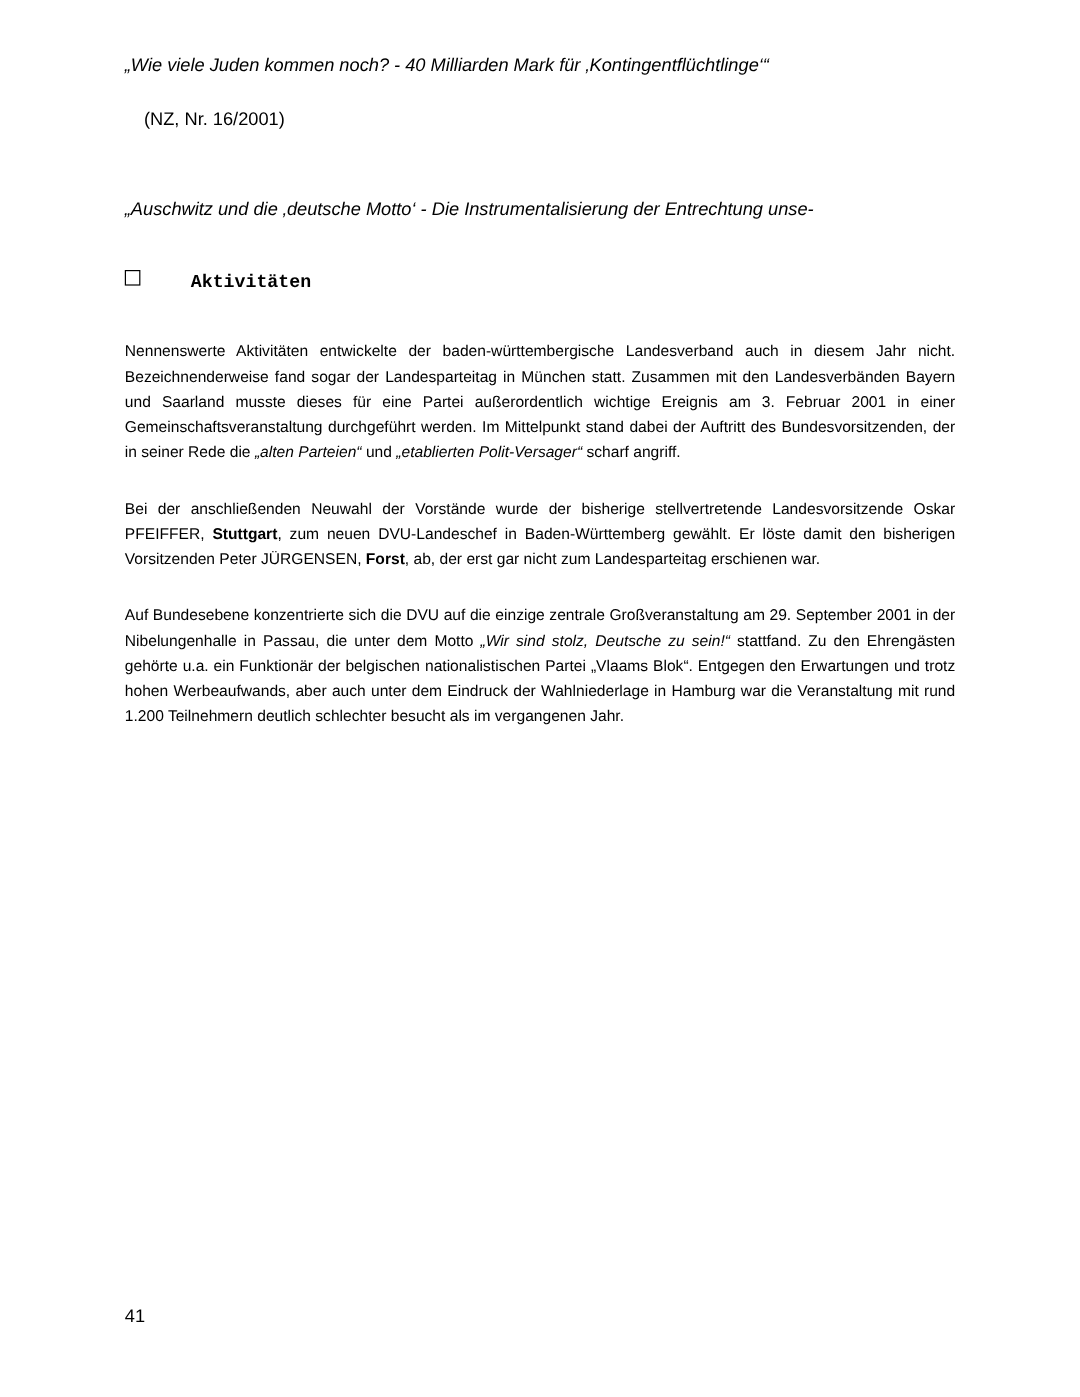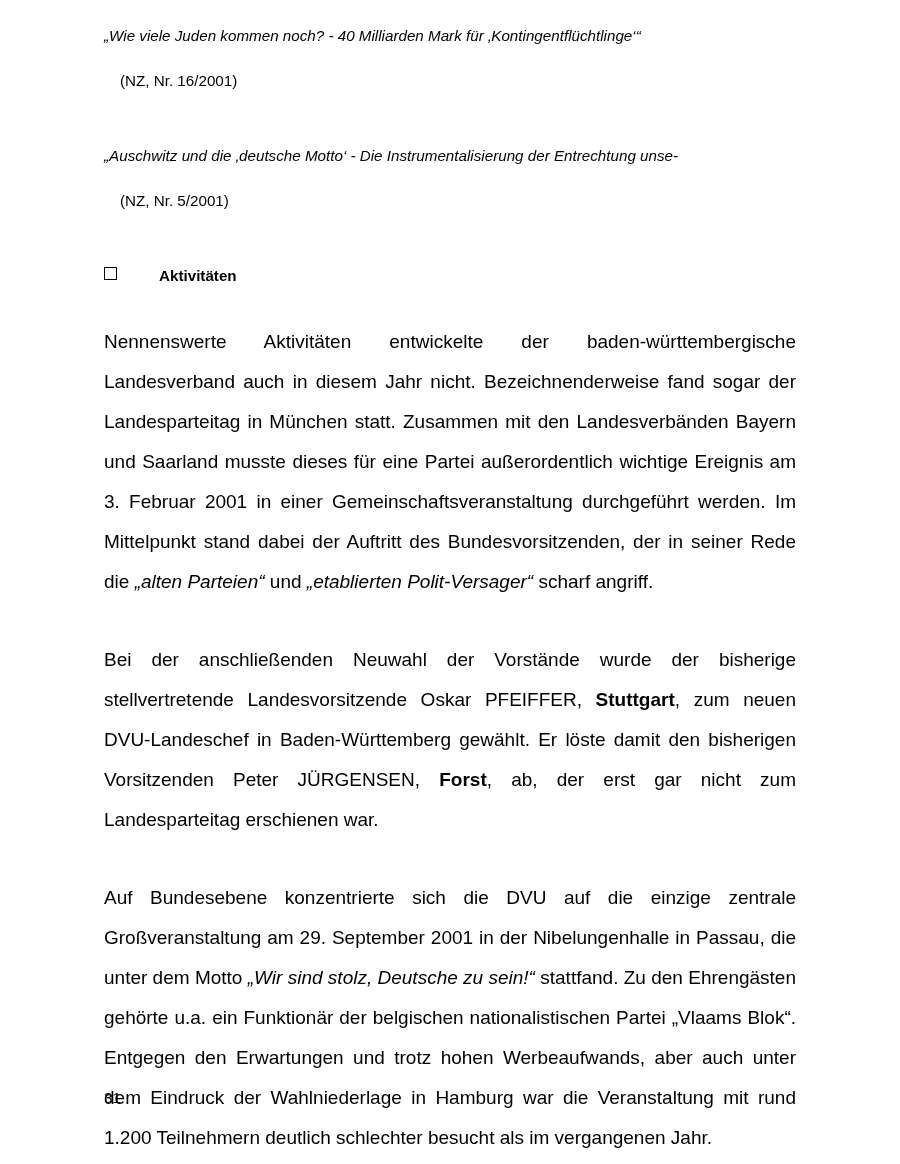--- a/index.html
+++ b/index.html
@@ -14,21 +14,21 @@
     color: #000000;
     position: relative;
     overflow: hidden;
   }
   .page {
     position: absolute;
     left: 0; top: 0;
     width: 900px;
     height: 1164px;
     box-sizing: border-box;
-    padding: 21px 104px 0 104px;
+    padding: 40px 104px 0 104px;
   }
   .quote-block {
     margin: 0 0 2px 0;
   }
   .quote-line {
     font-size: 15.2px;
     line-height: 29px;
     font-style: italic;
     text-align: justify;
     text-justify: inter-word;
@@ -42,47 +42,48 @@
     line-height: 29px;
     margin: 16px;
   }
   .spacer-md { height: 30px; }
   .spacer-lg { height: 32px; }
 
   .heading-row {
     display: flex;
     align-items: baseline;
     margin: 0;
+    font-family: Liberation Mono, monospace;
   }
   .bullet-box {
     display: inline-block;
     width: 11px;
     height: 11px;
     border: 1.6px solid #000;
     margin-right: 42px;
     flex: none;
     position: relative;
     top: -1px;
   }
   .heading-text {
     font-size: 15.2px;
     font-weight: bold;
     line-height: 29px;
   }
 
   p.body {
-    font-size: 19px;
-    line-height: 40px;
+    font-size: 13px;
+    line-height: 21px;
     text-align: justify;
     text-justify: inter-word;
     margin: 0;
     hyphens: manual;
   }
   p.body.para-gap {
-    margin-top: 38px;
+    margin-top: 26px;
   }
   .it { font-style: italic; }
   .bd { font-weight: bold; }
 
   .page-number {
     position: absolute;
     left: 104px;
     top: 1088px;
     font-size: 15.2px;
     line-height: 20px;
@@ -95,33 +96,32 @@
 
   <div class="quote-block">
     <p class="quote-line last">„Wie viele Juden kommen noch? - 40 Milliarden Mark für ‚Kontingentflüchtlinge‘“</p>
     <p class="source-line">(NZ, Nr. 16/2001)</p>
   </div>
 
   <div class="spacer-md"></div>
 
   <div class="quote-block">
     <p class="quote-line">„Auschwitz und die ‚deutsche Motto‘ - Die Instrumentalisierung der Entrechtung unse-</p>
-    <p class="source-line">(NZ, Nr. 5/2001)</p>
   </div>
 
   <div class="spacer-md"></div>
 
   <div class="heading-row">
     <span class="bullet-box"></span>
     <span class="heading-text">Aktivitäten</span>
   </div>
 
   <div class="spacer-lg"></div>
 
   <p class="body"><span>Nennenswerte Aktivitäten entwickelte der baden-württembergische Landesverband auch in diesem Jahr nicht. Bezeichnenderweise fand sogar der Landesparteitag in München statt. Zusammen mit den Landesverbänden Bayern und Saarland musste dieses für eine Partei außerordentlich wichtige Ereignis am 3. Februar 2001 in einer Gemeinschaftsveranstaltung durchgeführt werden. Im Mittelpunkt stand dabei der Auftritt des Bundesvorsitzenden, der in seiner Rede die </span><span class="it">„alten Parteien“</span><span> und </span><span class="it">„etablierten Polit-Versager“</span><span> scharf angriff.</span></p>
 
   <p class="body para-gap"><span>Bei der anschließenden Neuwahl der Vorstände wurde der bisherige stellvertretende Landesvorsitzende Oskar PFEIFFER, </span><span class="bd">Stuttgart</span><span>, zum neuen DVU-Landeschef in Baden-Württemberg gewählt. Er löste damit den bisherigen Vorsitzenden Peter JÜRGENSEN, </span><span class="bd">Forst</span><span>, ab, der erst gar nicht zum Landesparteitag erschienen war.</span></p>
 
   <p class="body para-gap"><span>Auf Bundesebene konzentrierte sich die DVU auf die einzige zentrale Großveranstaltung am 29. September 2001 in der Nibelungenhalle in Passau, die unter dem Motto </span><span class="it">„Wir sind stolz, Deutsche zu sein!“</span><span> stattfand. Zu den Ehrengästen gehörte u.a. ein Funktionär der belgischen nationalistischen Partei „Vlaams Blok“. Entgegen den Erwartungen und trotz hohen Werbeaufwands, aber auch unter dem Eindruck der Wahlniederlage in Hamburg war die Veranstaltung mit rund 1.200 Teilnehmern deutlich schlechter besucht als im vergangenen Jahr.</span></p>
 
 </div>
 
-<div class="page-number">31</div>
+<div class="page-number">41</div>
 
 </body></html>

